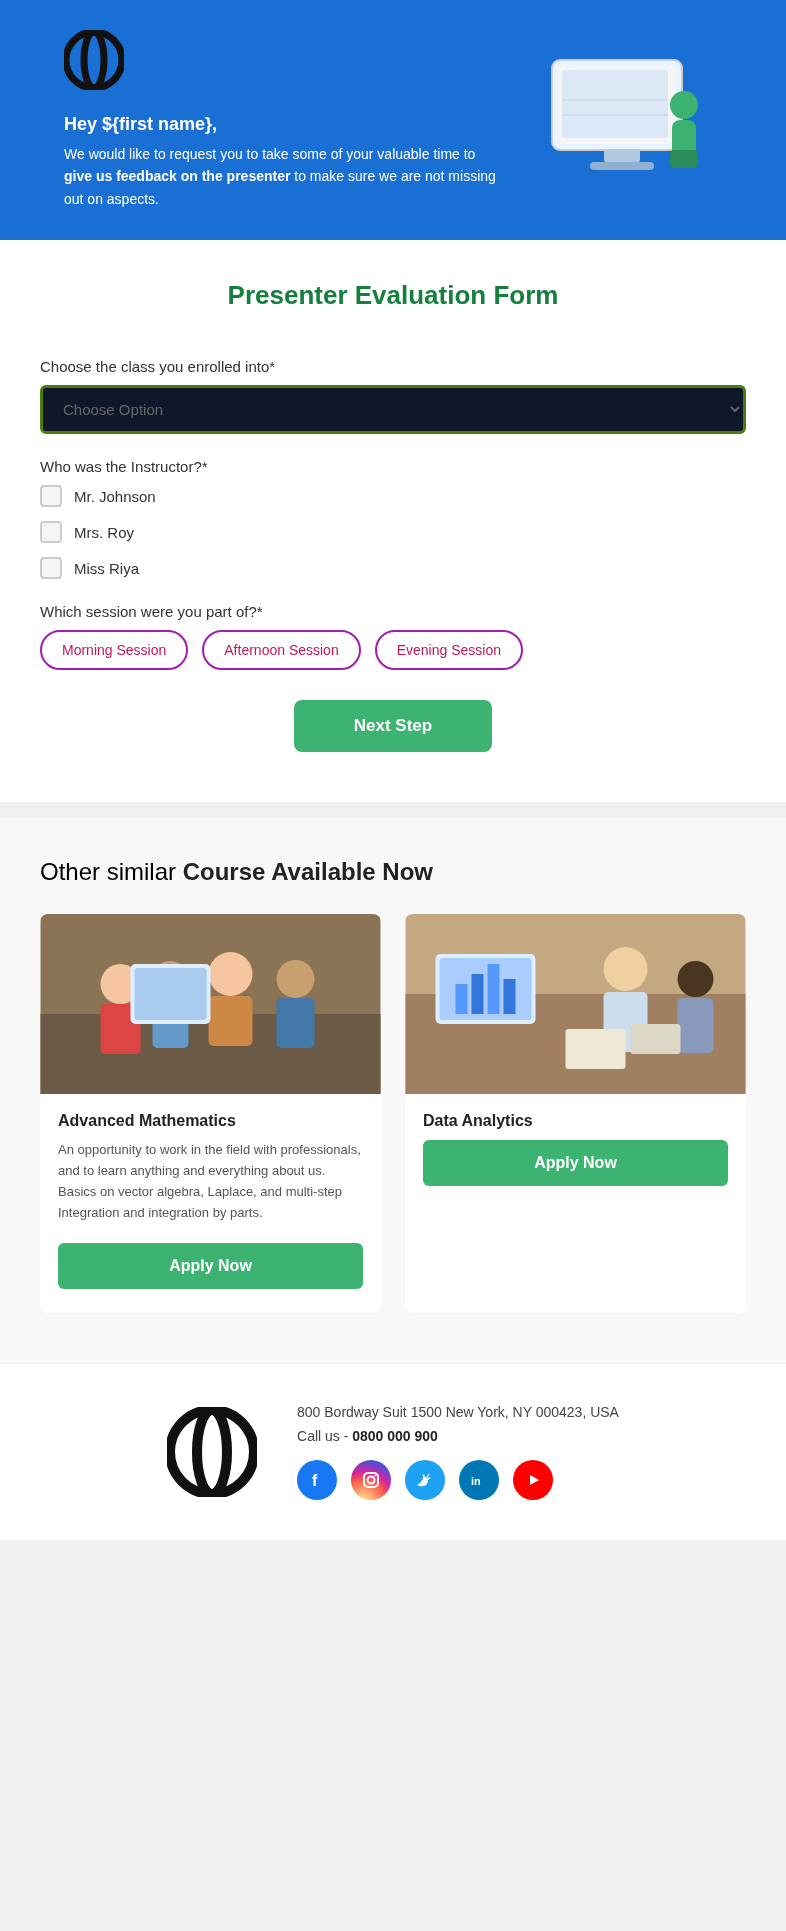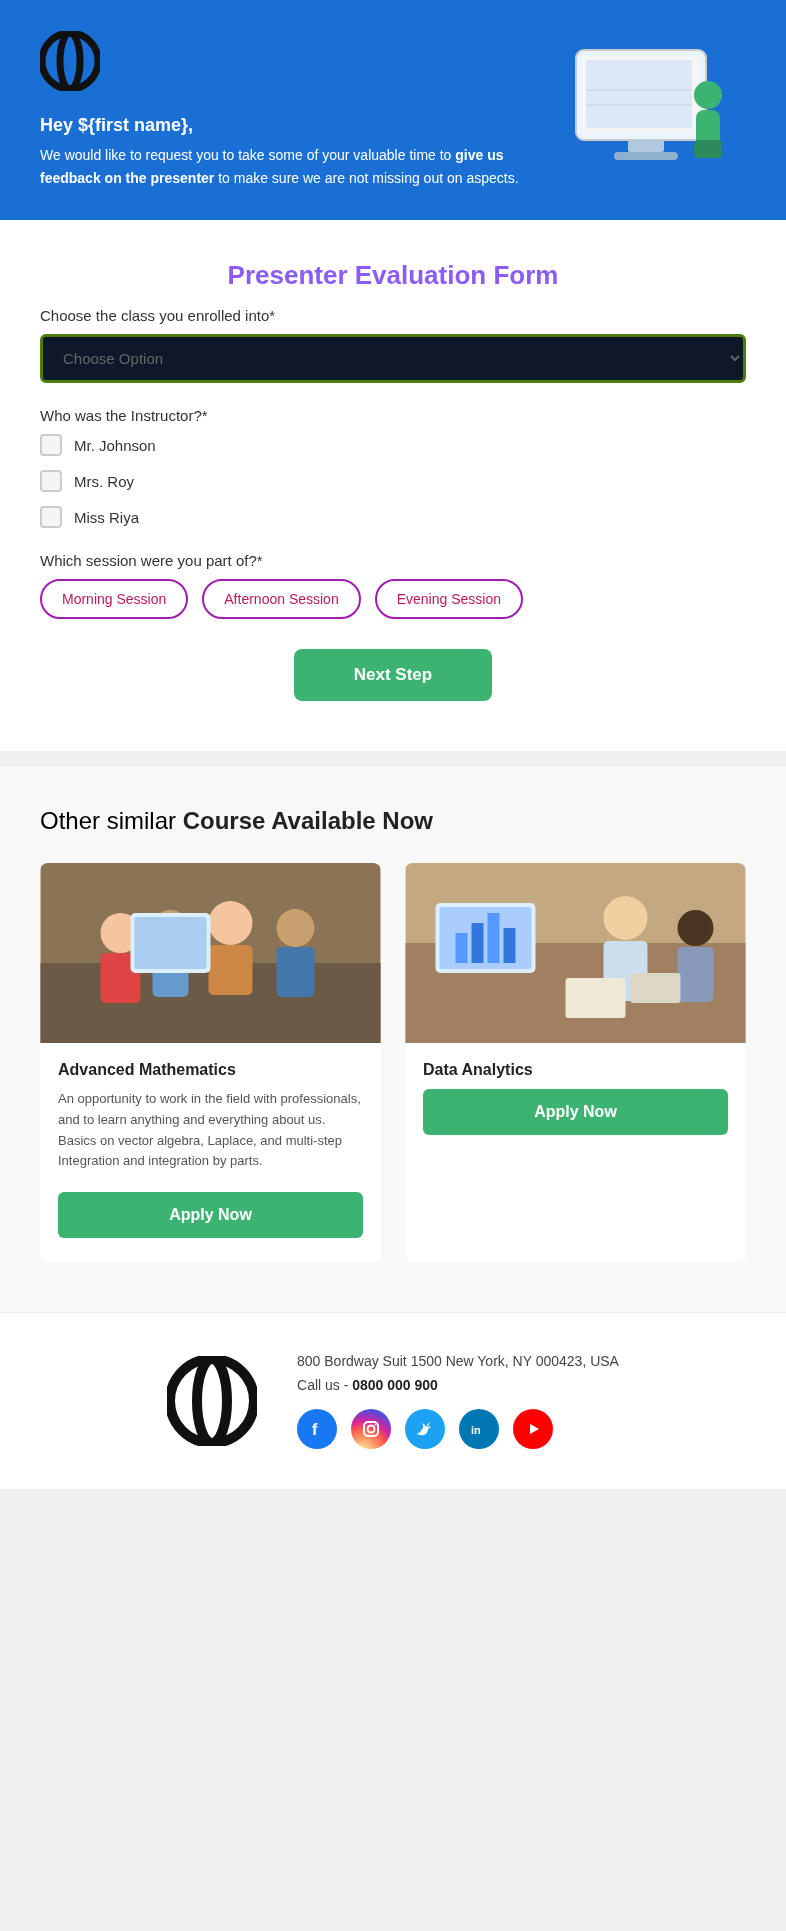--- a/index.html
+++ b/index.html
@@ -1,21 +1,21 @@
 <!DOCTYPE html>
 <html><head>
   <meta charset="utf-8">
   <style>
     * { box-sizing: border-box; margin: 0; padding: 0; }
     body { font-family: Arial, sans-serif; background: #f0f0f0; width: 786px; }
 
     
     .header-banner {
       background: #1a6fd4;
-      padding: 30px 40px;
+      padding: 30px 64px;
       display: flex;
       align-items: center;
       justify-content: space-between;
       position: relative;
       min-height: 220px;
     }
     .header-left { flex: 1; }
     .logo-icon {
       width: 60px;
       height: 60px;
@@ -42,22 +42,22 @@
 
     
     .form-section {
       background: #fff;
       padding: 40px 40px 50px;
     }
     .form-title {
       text-align: center;
       font-size: 26px;
       font-weight: bold;
-      color: #8b5cf6;
-      margin-bottom: 16px;
+      color: #15803d;
+      margin-bottom: 47px;
     }
     .form-group { margin-bottom: 24px; }
     .form-label {
       font-size: 15px;
       color: #333;
       margin-bottom: 10px;
       display: block;
     }
     .form-select {
       width: 100%;

